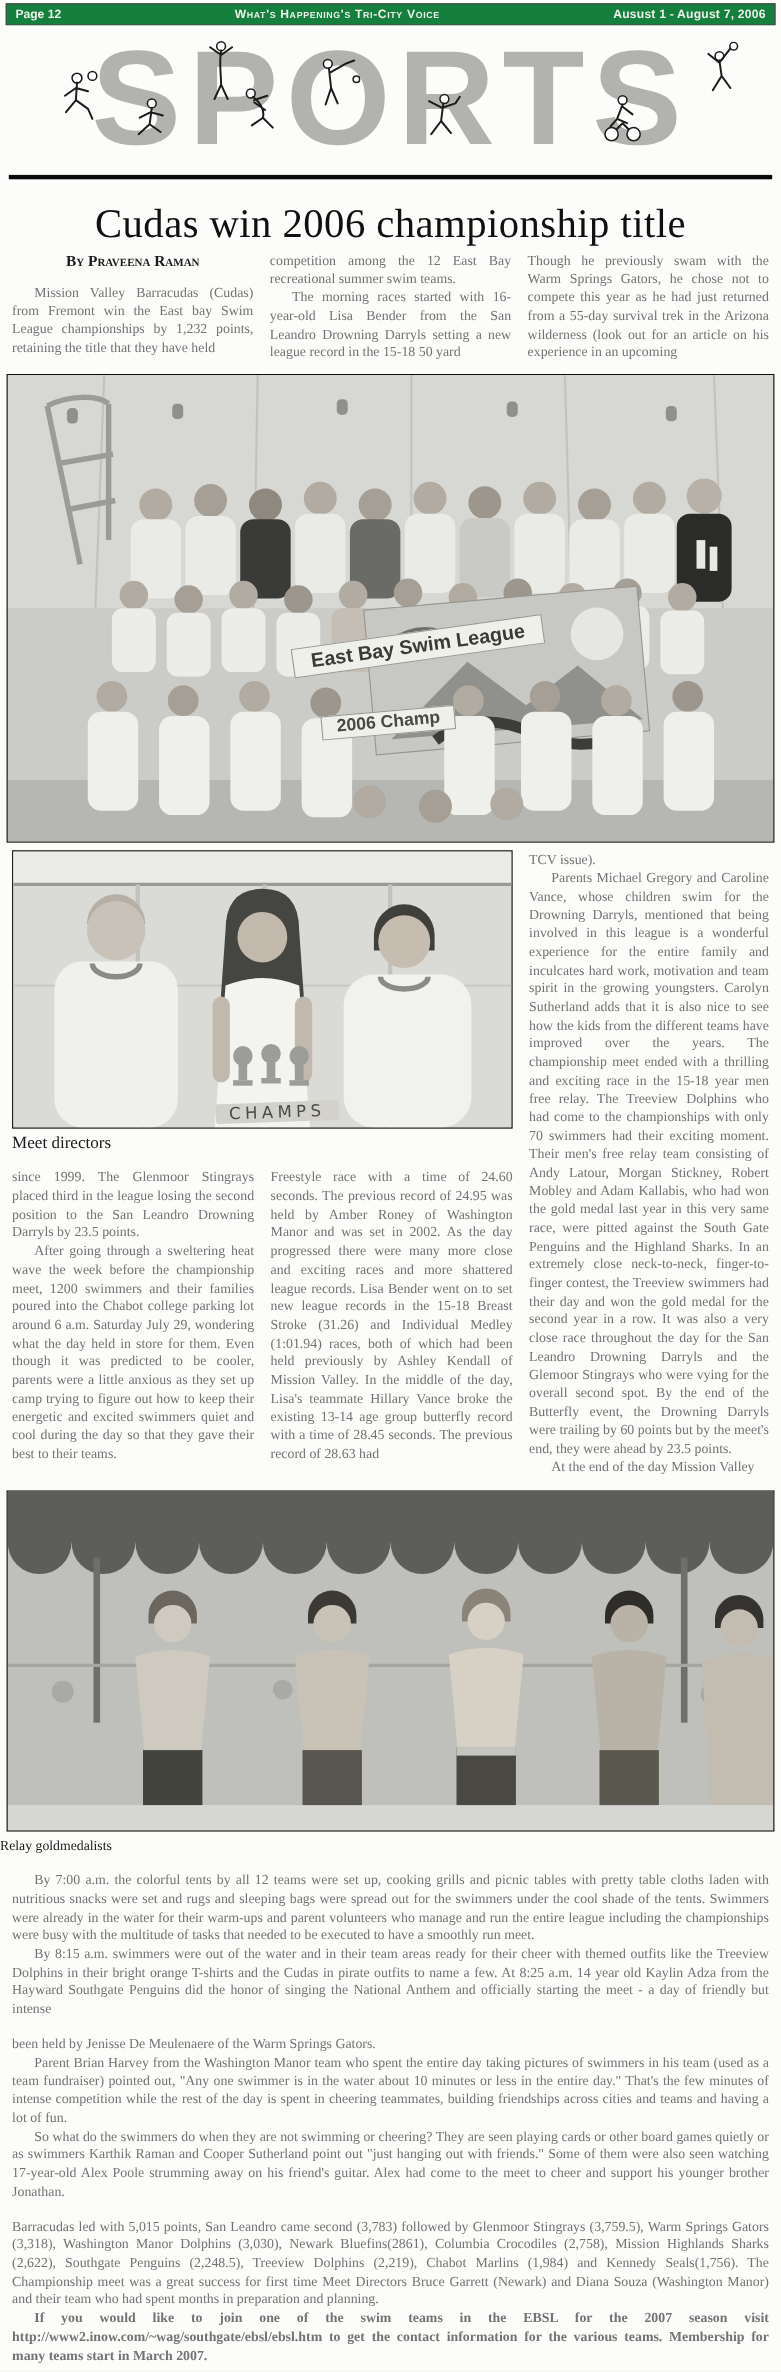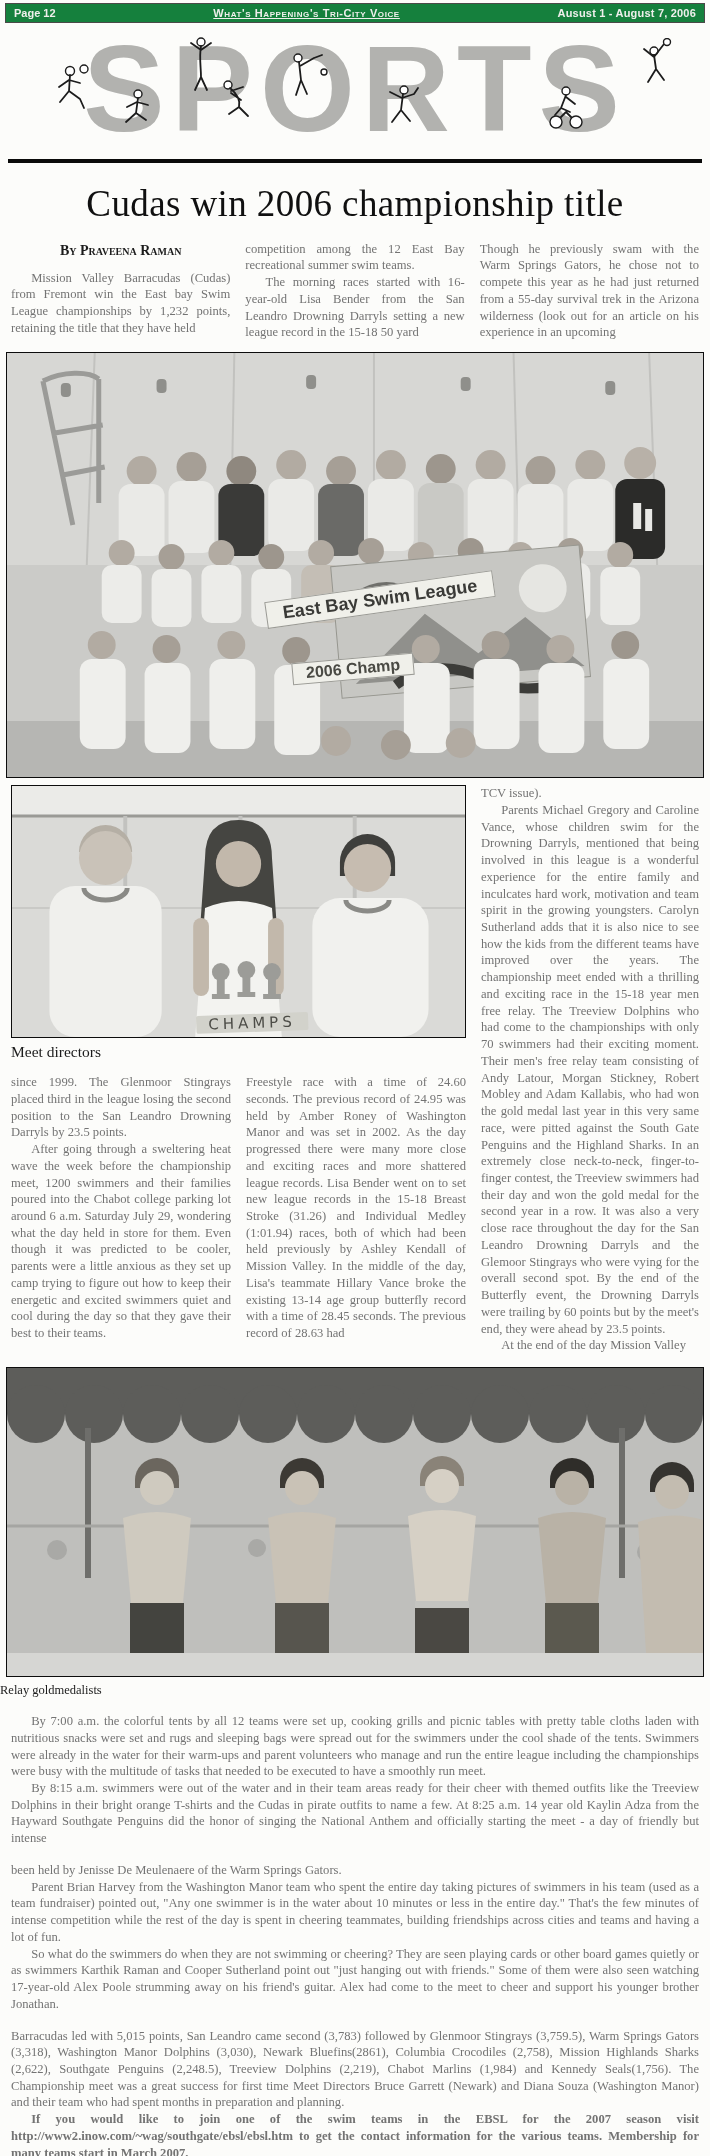--- a/index.html
+++ b/index.html
@@ -10,21 +10,21 @@
     font-family:"Liberation Serif", serif;
   }
 
   
   .masthead {
     margin:3px 5px 0; height:20px; background:#15803d; color:#efefec;
     display:flex; align-items:center; justify-content:space-between;
     padding:0 9px; font-family:"Liberation Sans", sans-serif;
     font-weight:bold; font-size:11px; box-shadow:inset 0 0 0 1px #4a4a48;
   }
-  .masthead .mh-center { font-variant:small-caps; letter-spacing:.6px;text-decoration:underline; }
+  .masthead .mh-center { font-variant:small-caps; letter-spacing:.6px; }
   .masthead .mh-right  { letter-spacing:.2px; }
 
   
   .sports { position:relative; height:128px; margin-top:3px; }
   .sports-word {
     font-family:"Liberation Sans", sans-serif; font-weight:bold;
     font-size:122px; line-height:126px; letter-spacing:7px;
     color:#b2b2af; text-align:center; user-select:none;
   }
   .fig { position:absolute; stroke:#1c1c1c; }
@@ -33,21 +33,21 @@
 
   .rule { height:4px; background:#0a0a0a; margin:5px 8px 0; }
 
   
   .headline {
     margin-top:21px; text-align:center; font-weight:normal;
     font-size:37px; line-height:1.1; letter-spacing:.4px; color:#101010;
   }
   .cols { display:flex; gap:15px; padding:0 11px; }
   .col  { flex:1; min-width:0; }
-  .top-cols { margin-top:16px; }
+  .top-cols { margin-top:4px; }
   .byline {
     text-align:center; font-weight:bold; font-variant:small-caps;
     font-size:14px; margin:2px 0 11px;
   }
   p.body {
     font-size:12.6px; line-height:1.33; text-align:justify;
     text-indent:1.6em; color:#737373;
   }
   p.cont { text-indent:0; }
   p.bold { font-weight:bold; }

